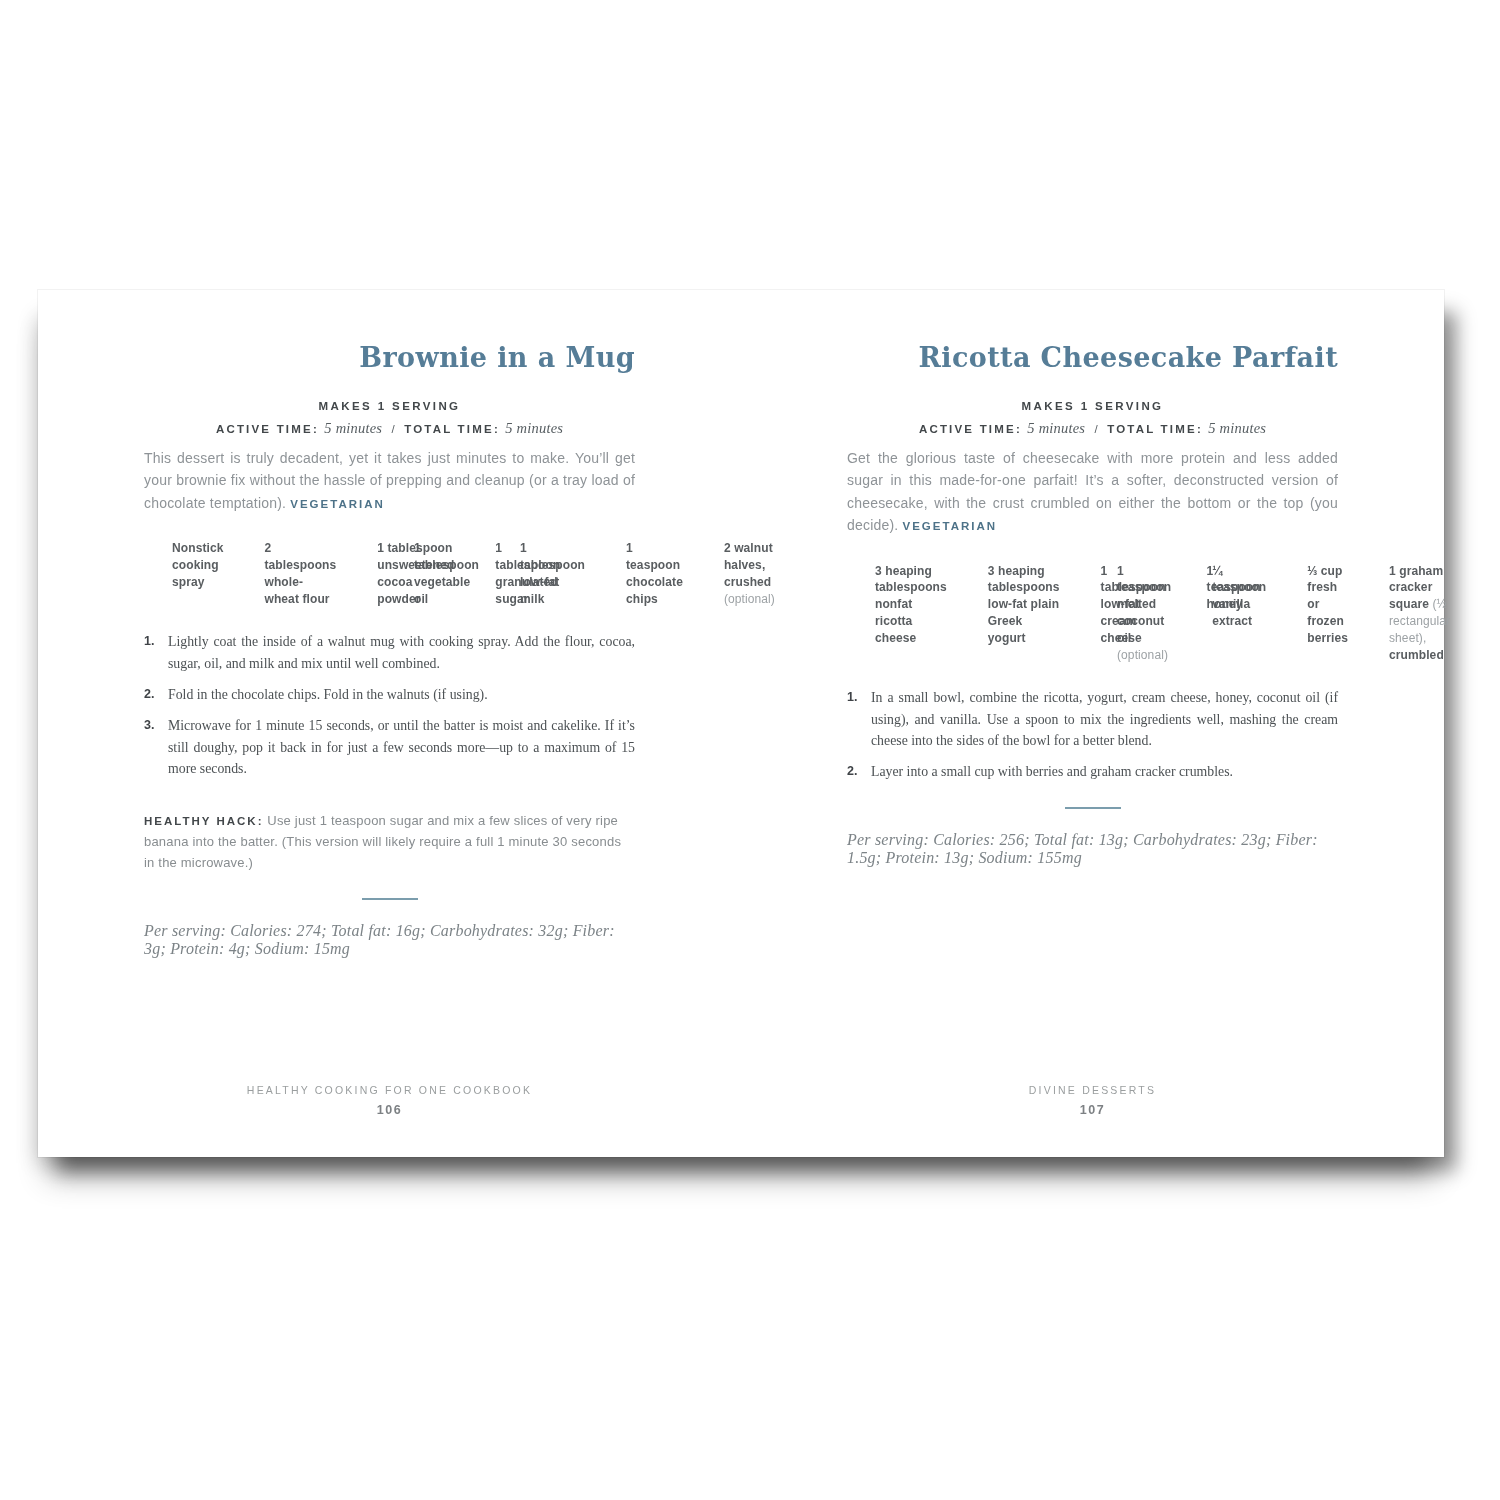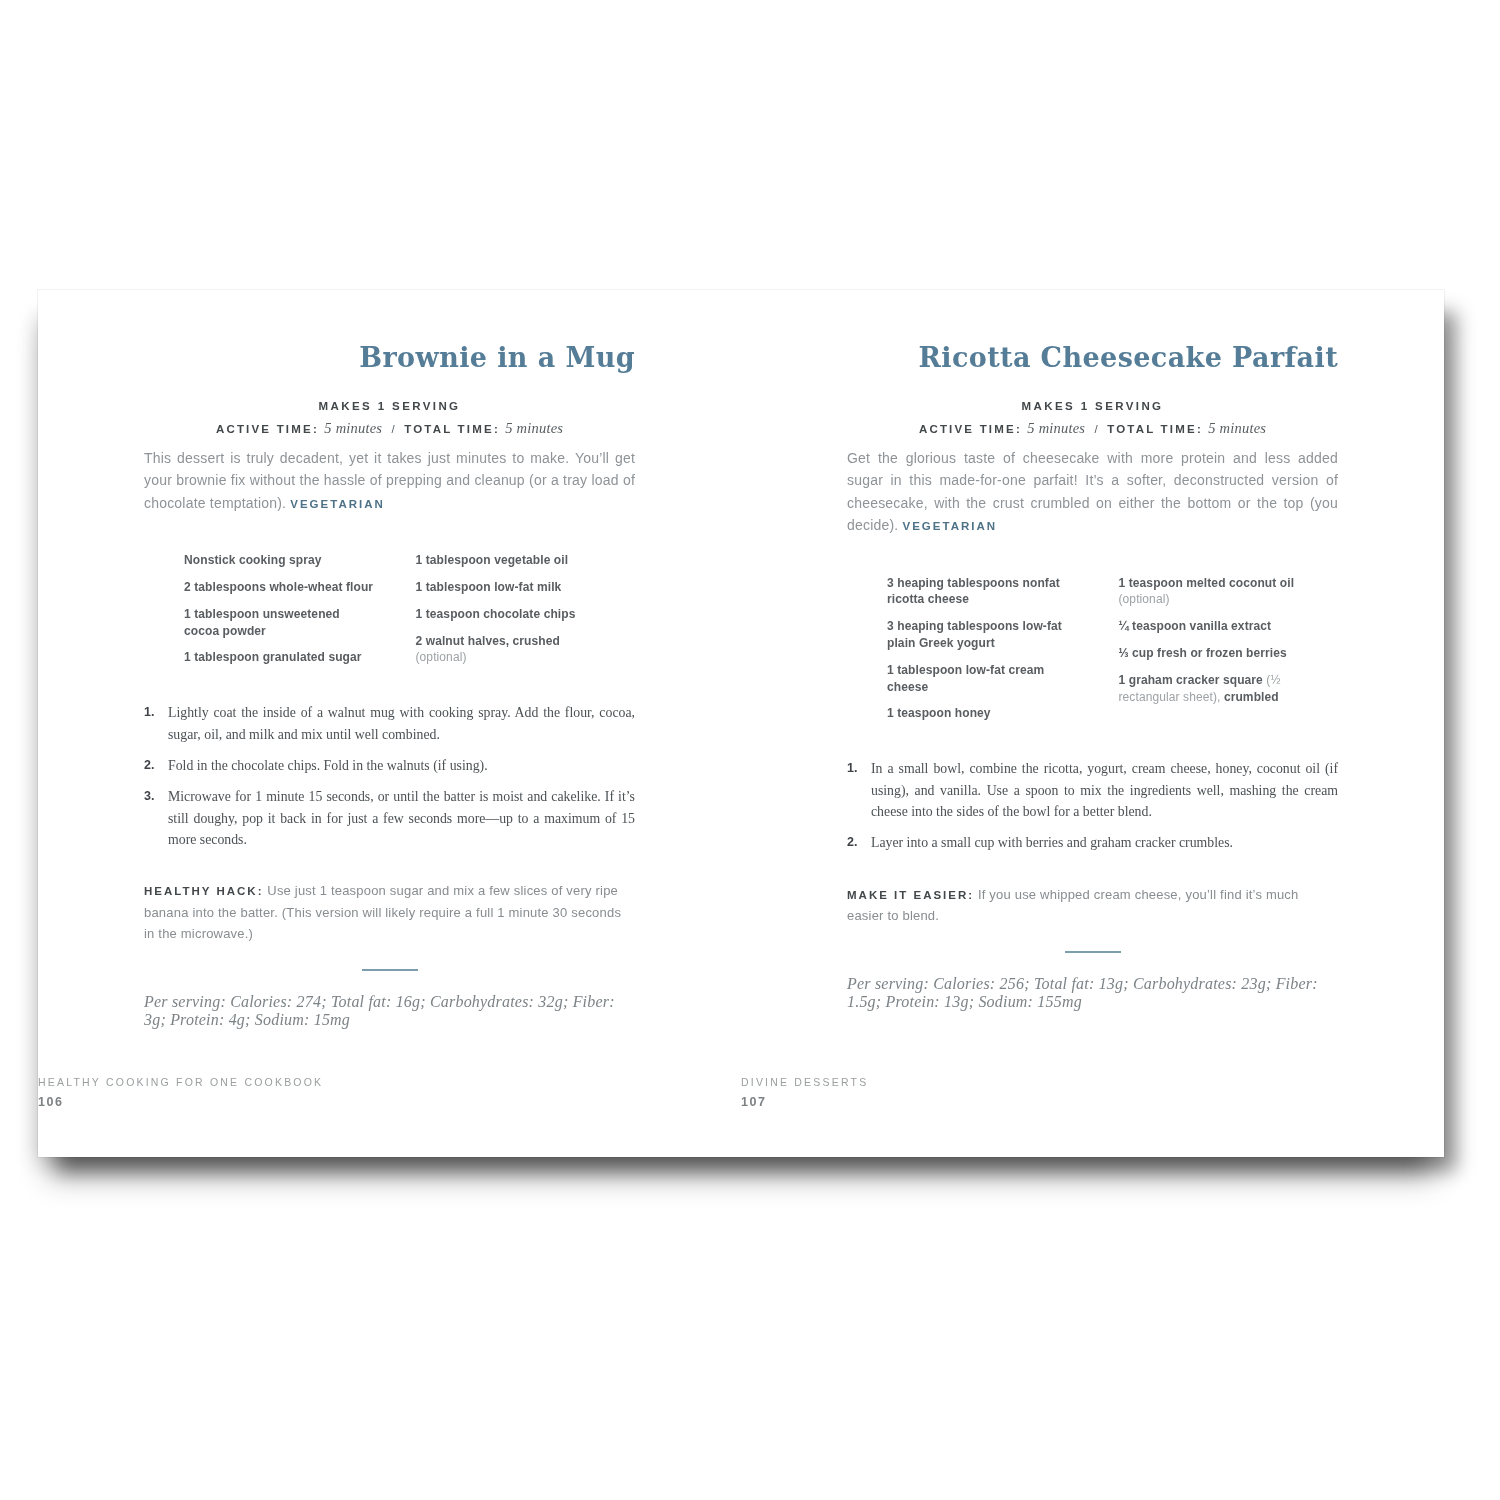--- a/index.html
+++ b/index.html
@@ -43,22 +43,22 @@
     margin:10px 0 0 0;text-align:justify;
     font-size:14px;line-height:1.6;color:#8e9397;letter-spacing:0.2px;
   }
   .veg{
     font-size:11.5px;font-weight:700;letter-spacing:2px;color:#4d7288;
   }
   .ing-cols{
     margin-top:26px;display:flex;padding-left:28px;
   }
   .ing-col{
-    list-style:none;margin:12px;padding:0;width:242px;box-sizing:border-box;
-    display:flex;flex-direction:column;gap:10px;
+    list-style:none;margin:0;padding:0;width:242px;box-sizing:border-box;
+    display:flex;flex-direction:row;gap:27px;
   }
   .ing-col li{
     font-size:12px;font-weight:700;color:#595d60;line-height:1.4;letter-spacing:0.1px;
     padding-right:14px;
   }
   .ing-n{font-weight:400;color:#9da2a5;}
   .steps{
     list-style:none;margin:24px 0 0 0;padding:0;
   }
   .step{
@@ -80,21 +80,21 @@
   }
   .divider{
     width:56px;margin:24px auto 0 auto;border-top:2px solid #7b9dad;
   }
   .per-serving{
     margin:22px 0 0 0;
     font-family:"Liberation Serif", serif;font-style:italic;
     font-size:16px;color:#7c8387;letter-spacing:0.2px;
   }
   .page-footer{
-    position:absolute;left:0;right:0;bottom:48px;
+    position:absolute;left:0;right:0;bottom:40px;text-align:center;
   }
   .footer-label{
     font-size:10.5px;letter-spacing:2.2px;color:#9a9e9f;
   }
   .footer-page{
     margin-top:7px;font-size:12.5px;letter-spacing:1.5px;color:#7d8184;font-weight:700;
   }
 </style>
 </head>
 <body>
@@ -186,21 +186,20 @@
       <li class="step">
           <span class="step-num">1.</span>
           <span class="step-text">In a small bowl, combine the ricotta, yogurt, cream cheese, honey, coconut oil (if using), and vanilla. Use a spoon to mix the ingredients well, mashing the cream cheese into the sides of the bowl for a better blend.</span>
         </li>
       <li class="step">
           <span class="step-num">2.</span>
           <span class="step-text">Layer into a small cup with berries and graham cracker crumbles.</span>
         </li>
     </ol>
 
-    <p class="tip"><span class="tip-label">MAKE IT EASIER:</span> <span>If you use whipped cream cheese, you’ll find it’s much easier to blend.</span></p>
 
     <div class="divider"></div>
 
     <p class="per-serving">Per serving: Calories: 256; Total fat: 13g; Carbohydrates: 23g; Fiber: 1.5g; Protein: 13g; Sodium: 155mg</p>
 
     <div class="page-footer">
       <div class="footer-label">DIVINE DESSERTS</div>
       <div class="footer-page">107</div>
     </div>
   </div>

